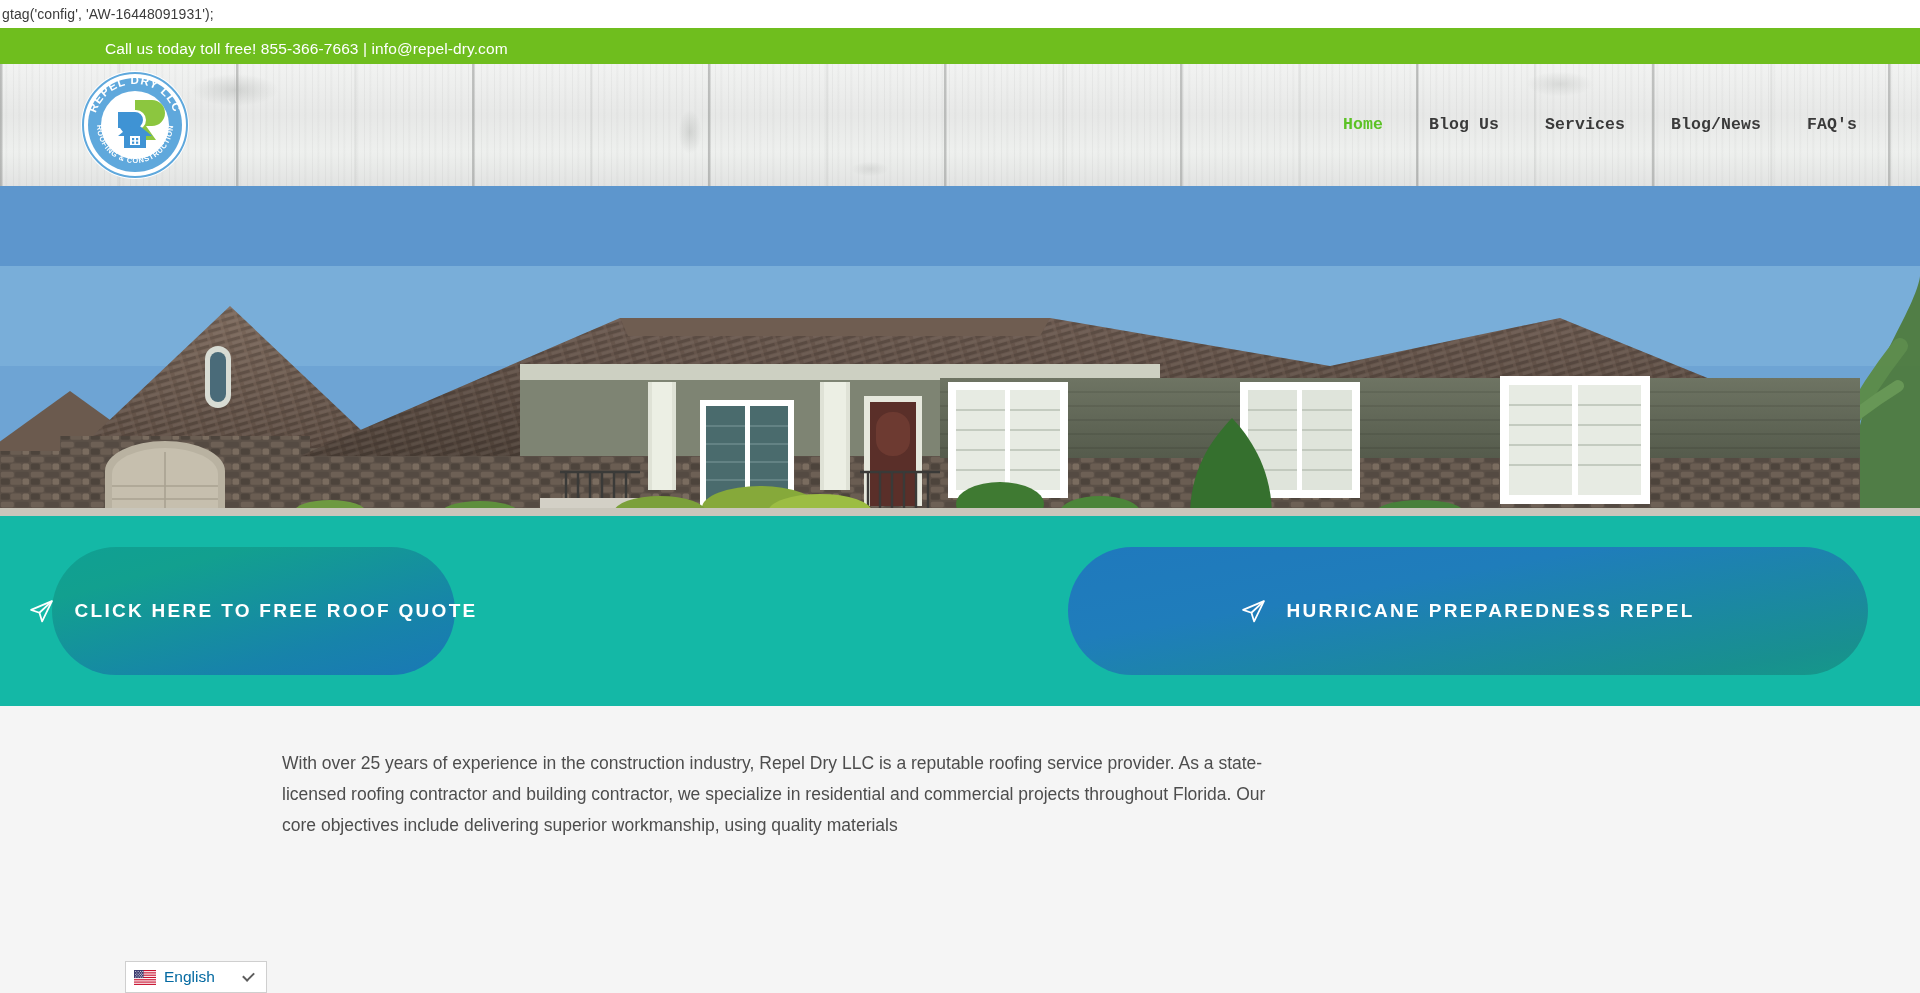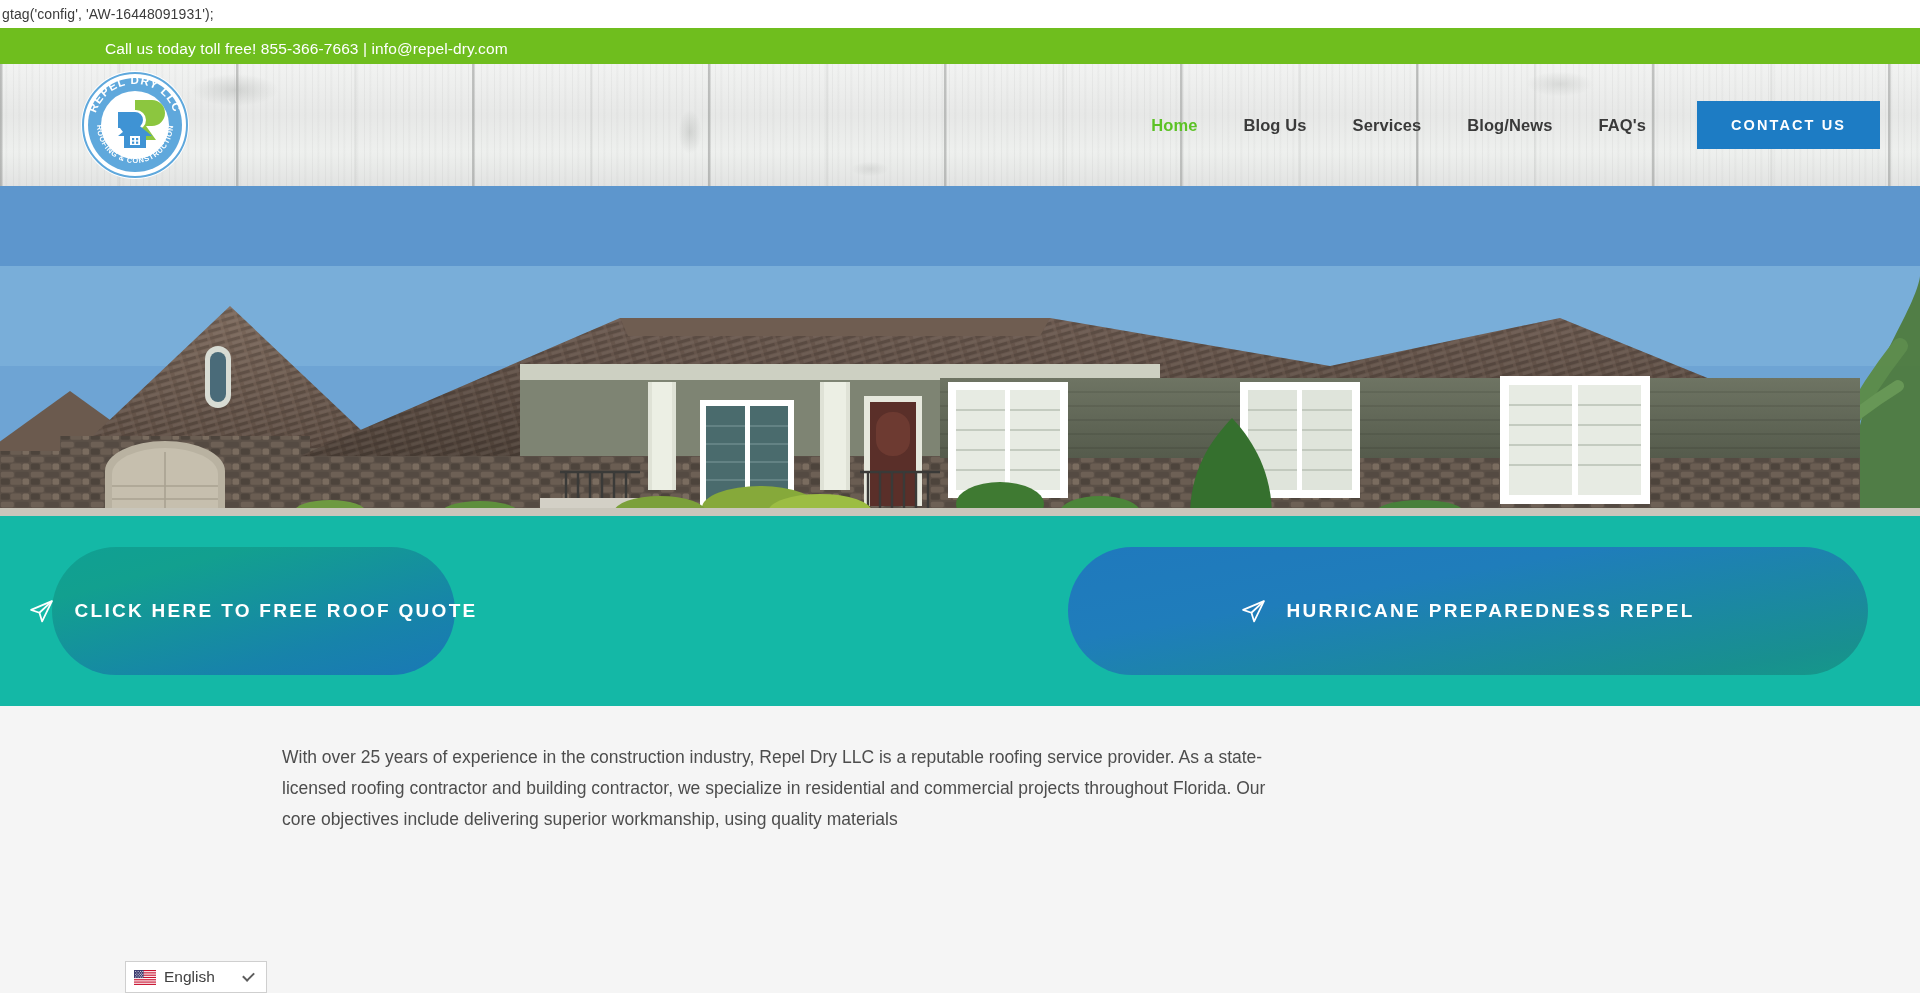--- a/index.html
+++ b/index.html
@@ -91,20 +91,21 @@
   }
   .nav-item {
     font-size:16.5px;
     font-weight:bold;
     color:#3a3a3a;
     padding:0 23px;
     line-height:122px;
     white-space:nowrap;
     letter-spacing:.1px;
     cursor:pointer;
+    font-family:Liberation Mono, monospace;
   }
   .nav-item.active { color:#5cc225; }
   .contact-btn {
     margin-left:28px;
     background:#1d7cc4;
     color:#ffffff;
     font-size:14.5px;
     font-weight:bold;
     letter-spacing:2.1px;
     padding:16px 34px;
@@ -148,21 +149,21 @@
   
   .body-sec {
     background:#f5f5f5;
     height:calc(993px - 28px - 36px - 122px - 330px - 190px);
     position:relative;
     overflow:hidden;
   }
   .para {
     position:absolute;
     left:282px;
-    top:36px;
+    top:42px;
     width:1020px;
     font-size:17.5px;
     line-height:31px;
     color:#4d4d4d;
   }
 
   
   .lang {
     position:absolute;
     left:125px;
@@ -170,21 +171,21 @@
     width:142px;
     height:32px;
     background:#ffffff;
     border:1px solid #cfcfcf;
     display:flex;
     align-items:center;
     padding:0 8px;
     cursor:pointer;
   }
   .flag { width:22px; height:15px; flex:0 0 auto; display:block; }
-  .lang-label { font-size:15.5px; color:#404040; margin-left:8px; }
+  .lang-label { font-size:15.5px; color:#0369a1; margin-left:8px; }
   .chev {
     margin-left:auto;
     width:11px; height:7px;
     border-left:2px solid #5d5d5d;
     border-bottom:2px solid #5d5d5d;
     transform:rotate(-45deg);
     margin-right:4px;
     margin-bottom:3px;
   }
 </style>
@@ -232,21 +233,20 @@
         </g>
       </svg>
     </div>
 
     <nav class="nav">
       <span class="nav-item active">Home</span>
       <span class="nav-item">Blog Us</span>
       <span class="nav-item">Services</span>
       <span class="nav-item">Blog/News</span>
       <span class="nav-item">FAQ's</span>
-      <button class="contact-btn">CONTACT US</button>
     </nav>
 
   </div>
 </header>
 
 <section class="hero">
   <svg viewBox="0 0 1920 330" preserveAspectRatio="none">
     <defs>
       <linearGradient id="sky" x1="0" y1="0" x2="0" y2="1">
         <ellipse></ellipse>

